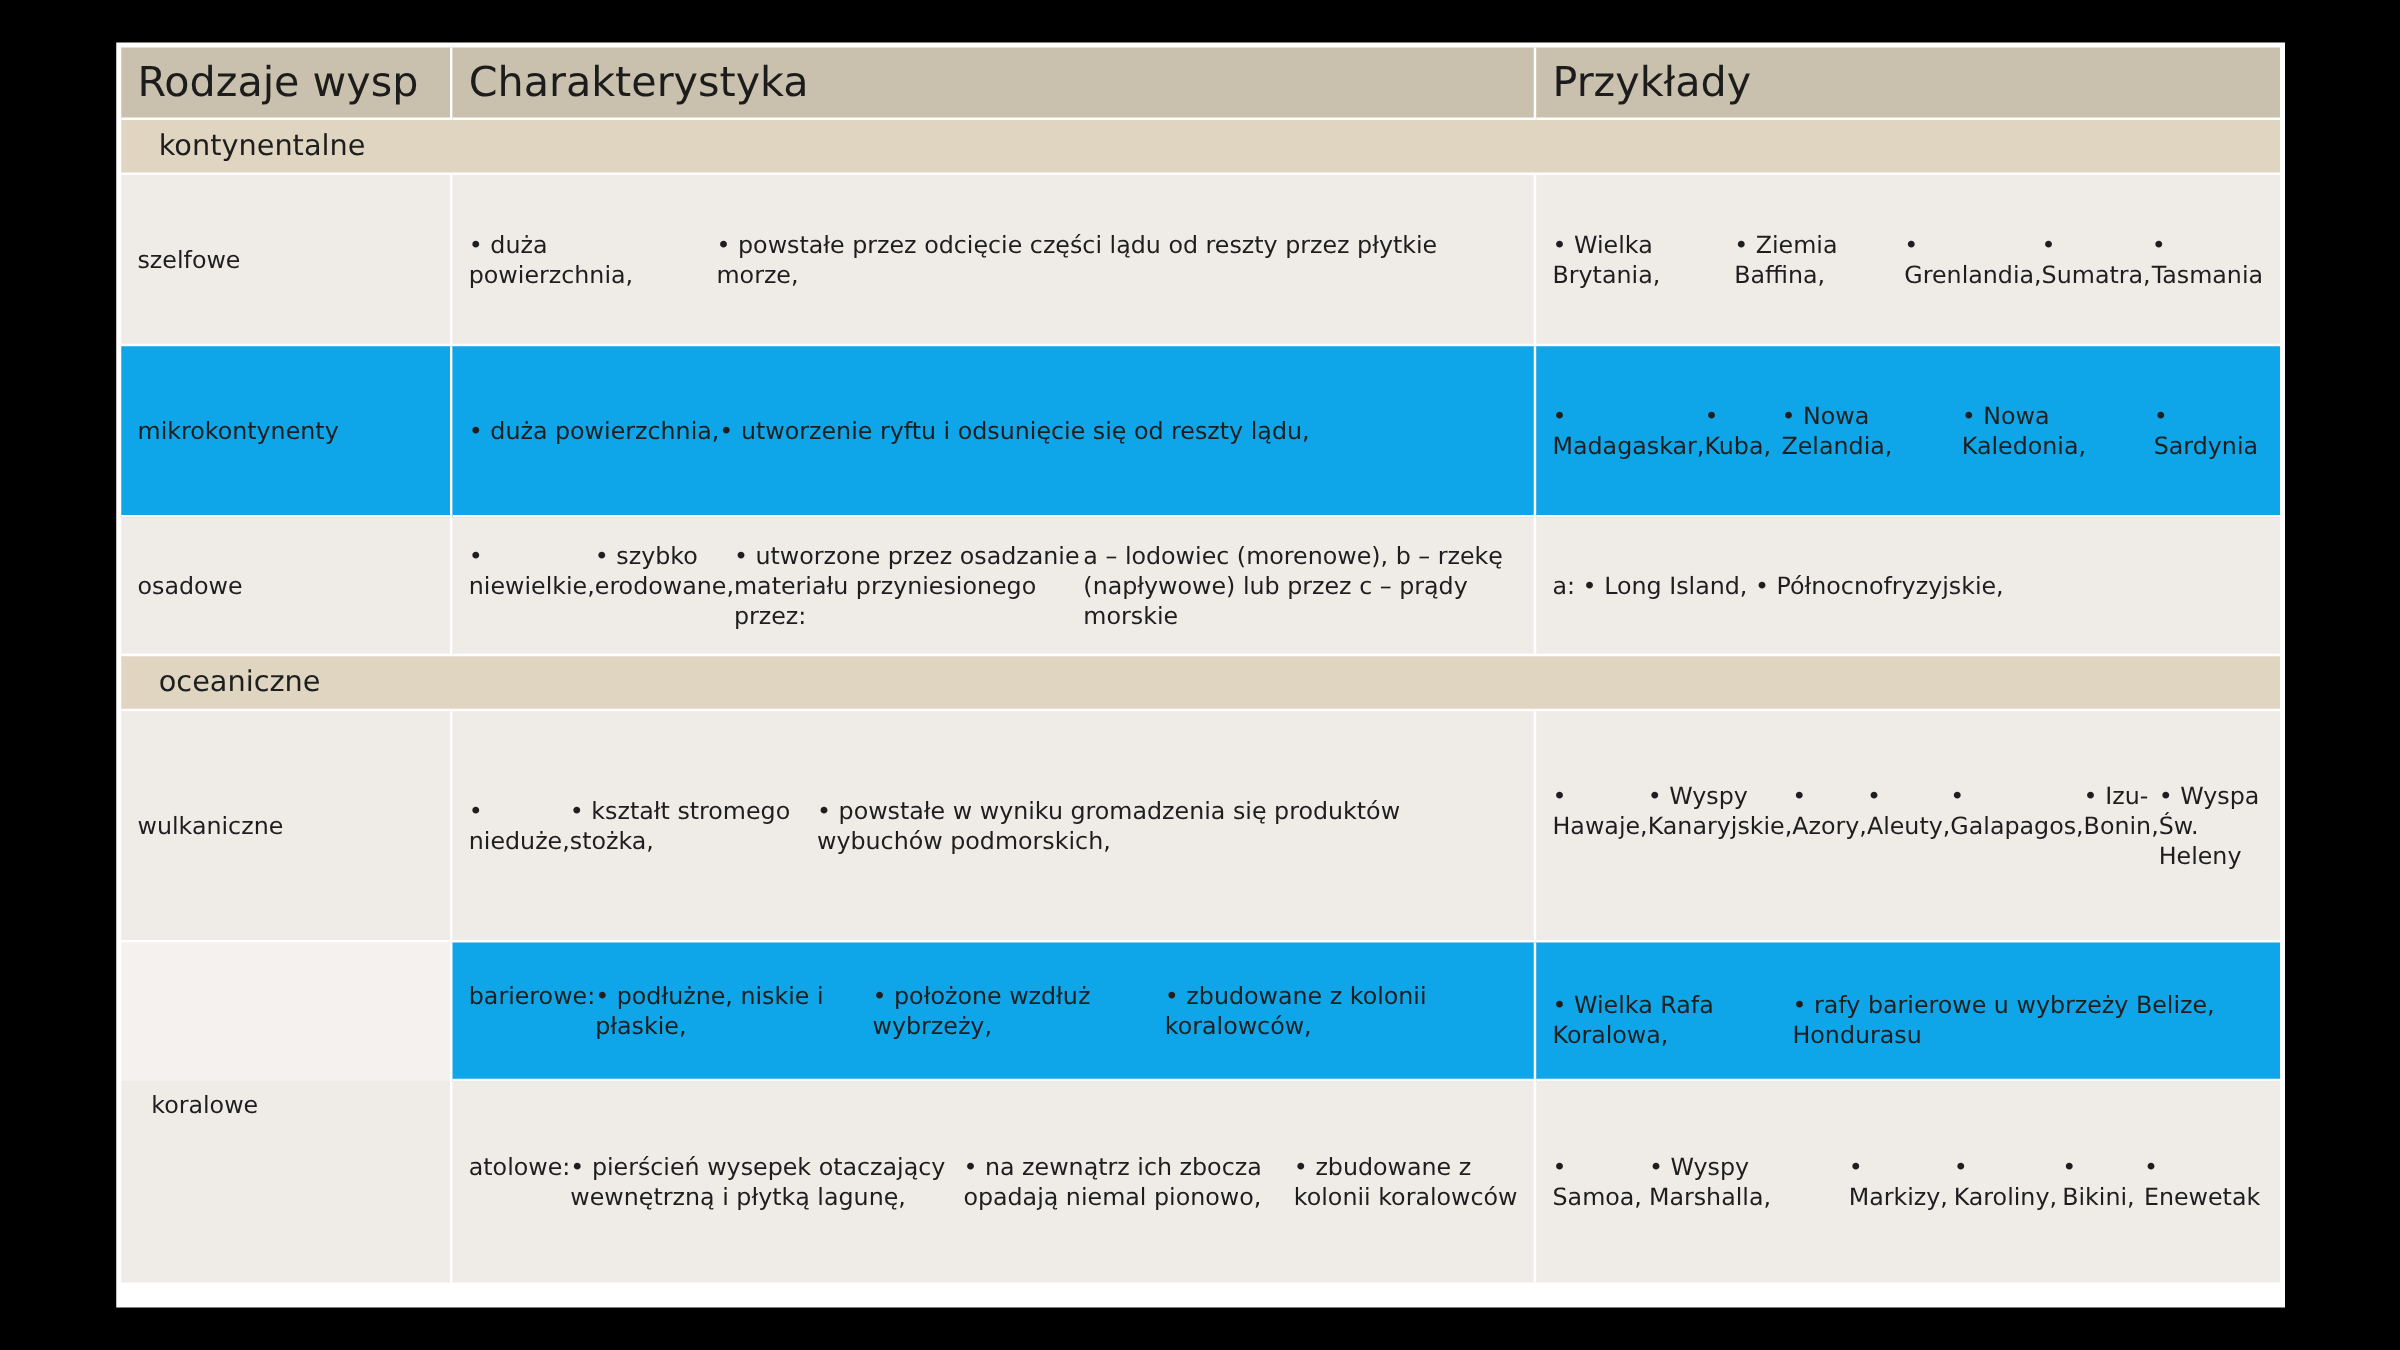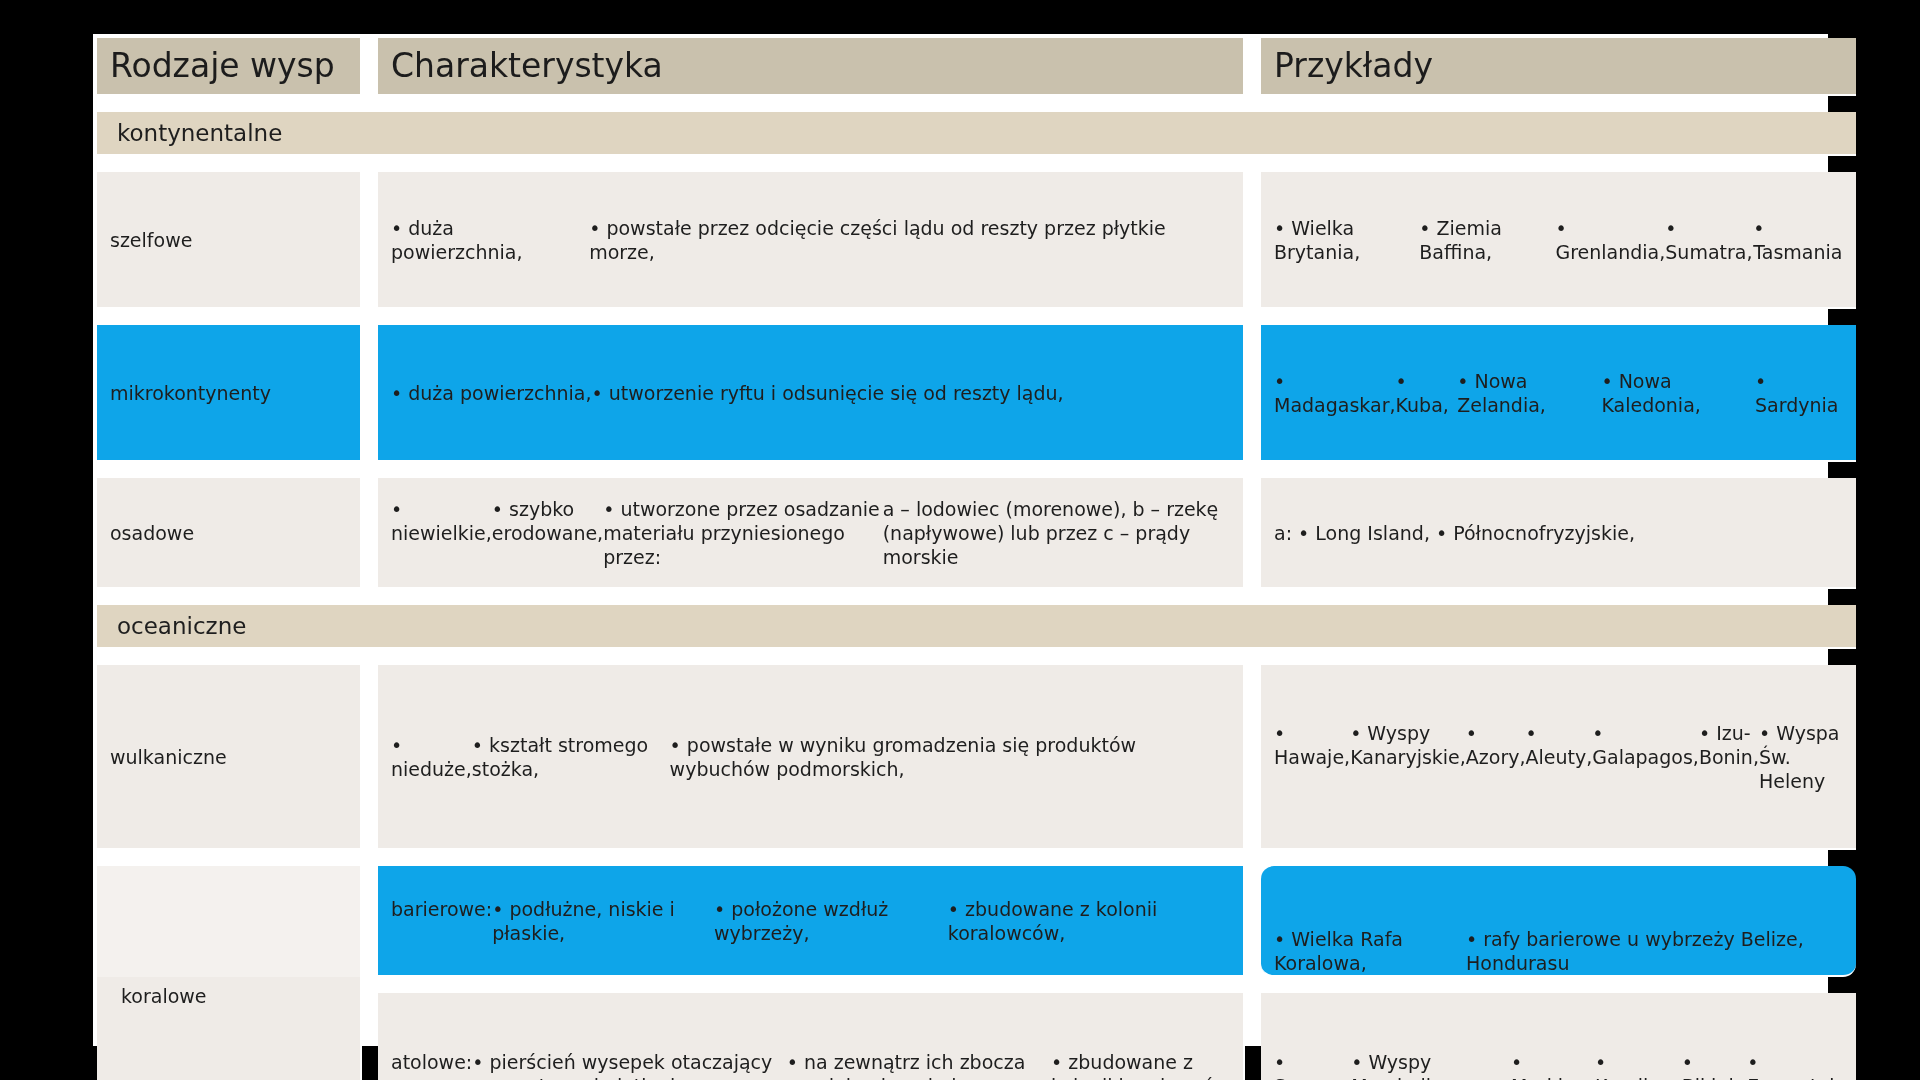--- a/index.html
+++ b/index.html
@@ -9,27 +9,27 @@
   }
   .frame {
     position:absolute; left:93px; top:34px; width:1735px; height:1012px;
     background:#ffffff;
   }
   .tbl {
     position:absolute; left:4px; top:4px; width:1805px; height:1004px;
     display:grid;
     grid-template-columns: 265px 867px 595px;
     grid-template-rows: 58px 44px 137px 137px 111px 44px 185px 111px 161px;
-    column-gap:0; row-gap:0;gap:16px;
+    column-gap:0; row-gap:0;
   }
   .cell { box-sizing:border-box; padding:0 13px; display:flex; align-items:center; font-size:19px; line-height:24px; }
   .col1, .col2 { border-right:2px solid #fff; }
   .rowb { border-bottom:2px solid #fff; }
   .hdr { background:#c9c1ad; font-size:33px; font-weight:500; color:#1c1c1c; }
-  .band { grid-column:1 / span 3; background:#dfd5c1; font-size:23px; padding-left:20px; }
+  .band { grid-column:1 / span 3; background:#dfd5c1; font-size:23px; padding-left:30px; }
   .even { background:#efebe7; }
   .odd  { background:#0ea5e9; }
   .stack { display:flex; }
   .koral { grid-row: 8 / span 2; align-items:flex-start; padding-top:0; }
   .koral-label { margin-top:118px; }
 </style>
 </head>
 <body>
 
 <div class="frame">
@@ -117,21 +117,21 @@
     </div>
 
     <div class="cell odd col2 rowb" style="grid-column:2; grid-row:8;">
       <div class="stack">
         <span>barierowe:</span>
         <span>• podłużne, niskie i płaskie,</span>
         <span>• położone wzdłuż wybrzeży,</span>
         <span>• zbudowane z kolonii koralowców,</span>
       </div>
     </div>
-    <div class="cell odd rowb" style="grid-column:3; grid-row:8; align-items:flex-end; padding-top:14px;border-radius:13px;">
+    <div class="cell odd rowb" style="grid-column:3; grid-row:8; align-items:center; padding-top:14px;">
       <div class="stack">
         <span>• Wielka Rafa Koralowa,</span>
         <span>• rafy barierowe u wybrzeży Belize, Hondurasu</span>
       </div>
     </div>
 
     <div class="cell even col2" style="grid-column:2; grid-row:9;">
       <div class="stack">
         <span>atolowe:</span>
         <span>• pierścień wysepek otaczający wewnętrzną i płytką lagunę,</span>

